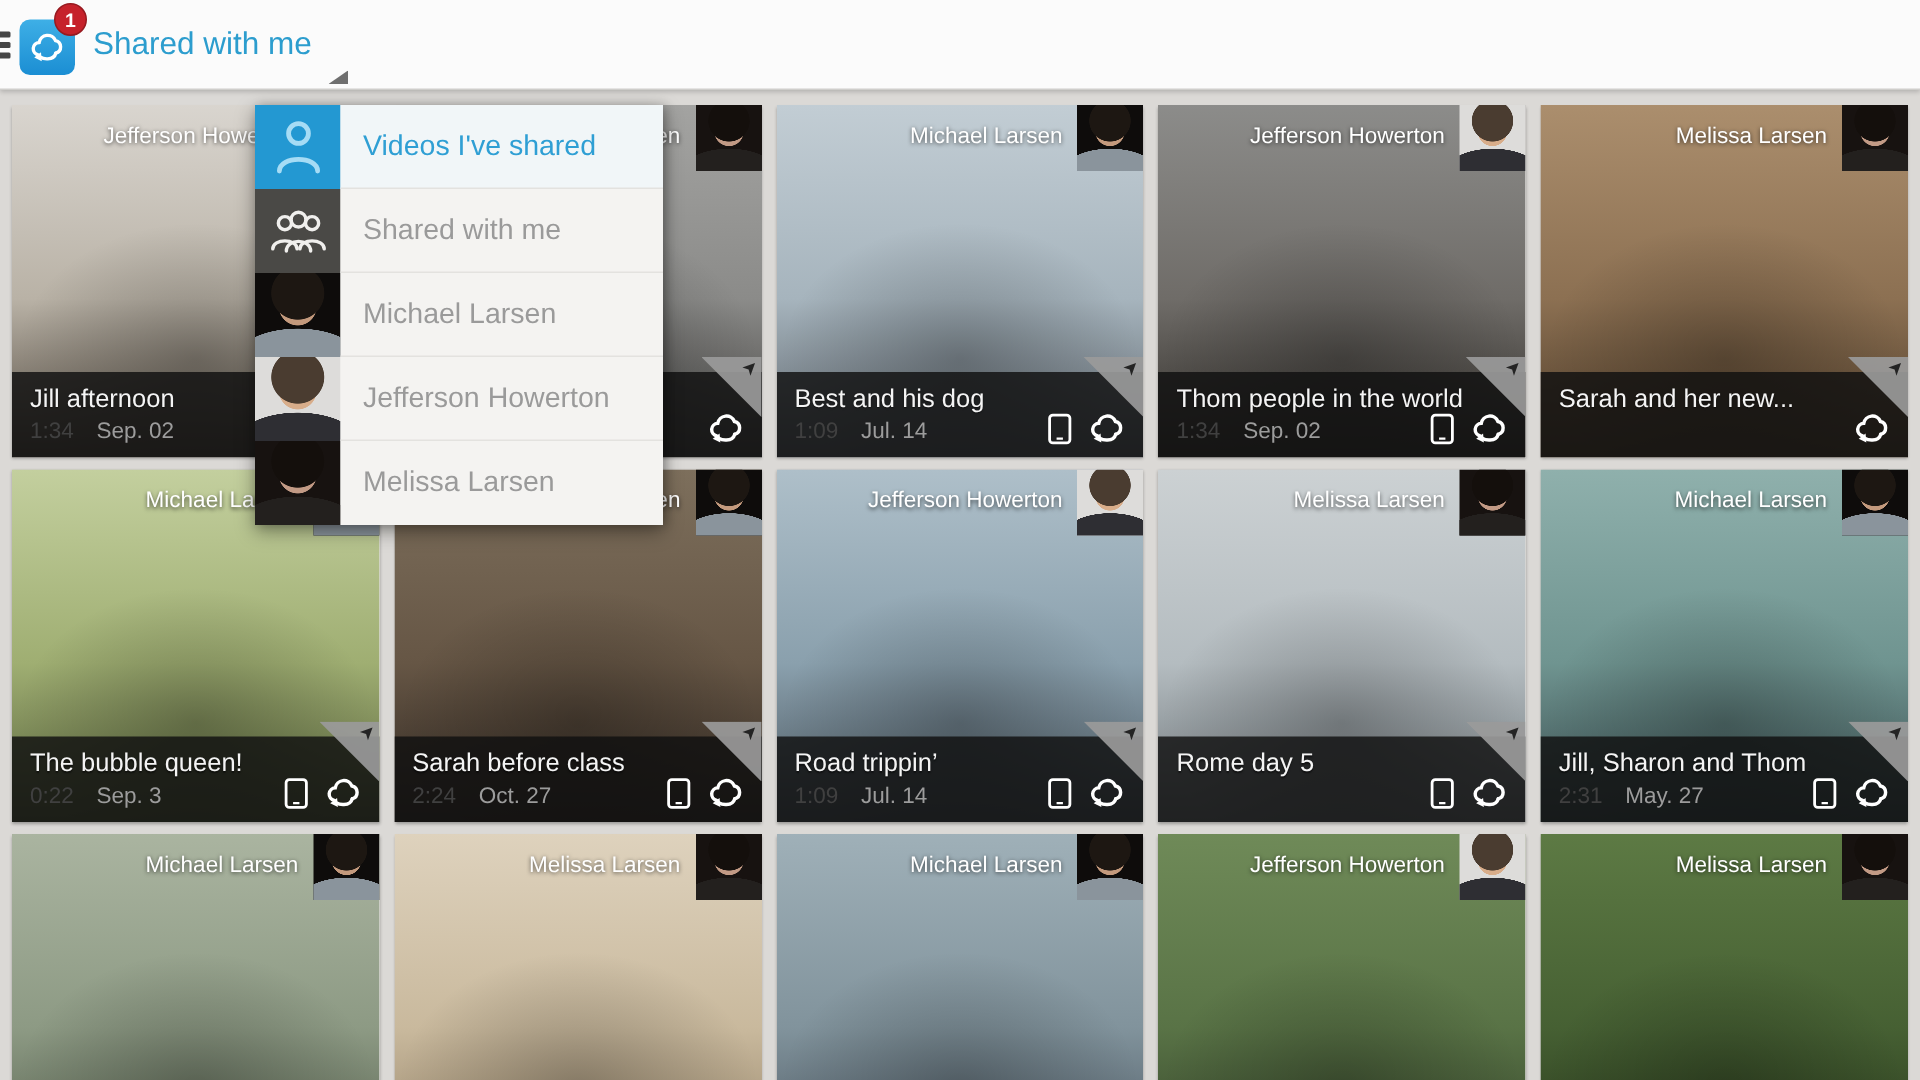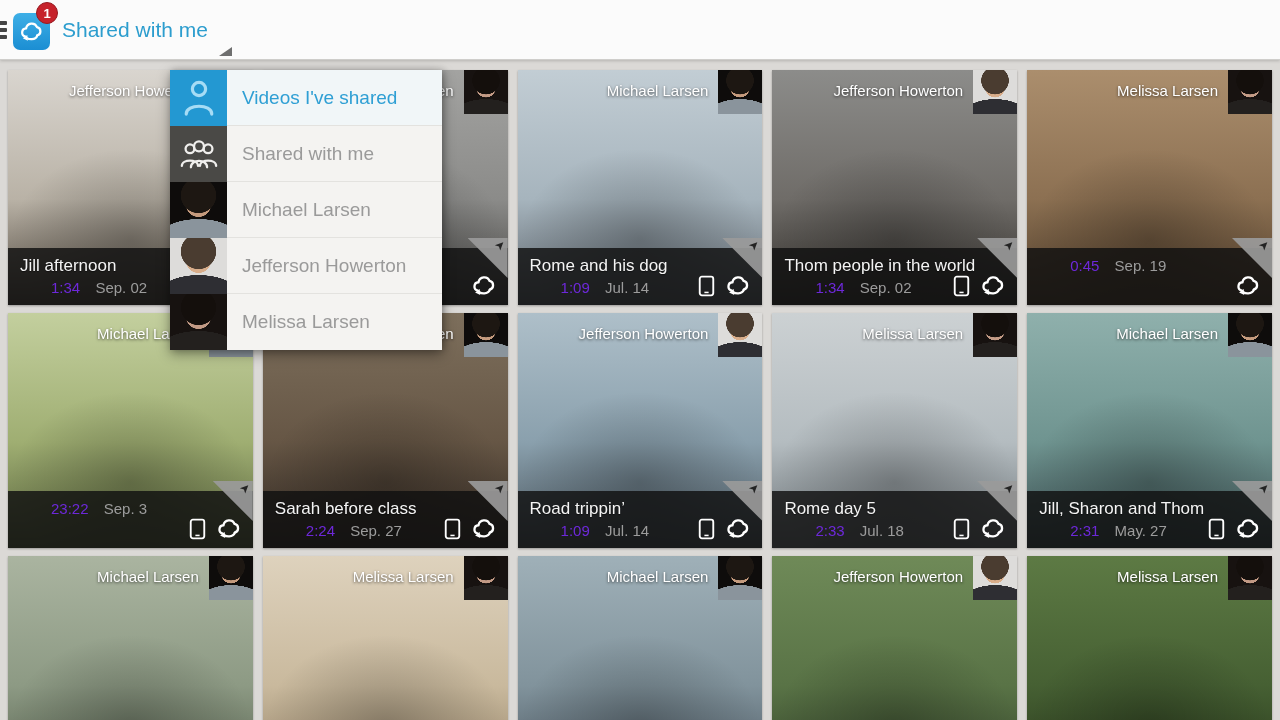--- a/index.html
+++ b/index.html
@@ -42,21 +42,21 @@
       radial-gradient(circle at 50% 24%, var(--hair) 0 34%, transparent 35%),
       radial-gradient(circle at 50% 40%, var(--skin) 0 28%, transparent 29%),
       radial-gradient(ellipse 72% 36% at 50% 102%, var(--shirt) 0 99%, transparent 100%),
       var(--bg); }
 
   .overlay { position:absolute; left:0; right:0; bottom:0; height:57px;
     background:rgba(16,16,16,.82); padding:7px 12px 0 12px; }
   .v-title { color:#f4f4f4; font-size:17px; line-height:22px; white-space:nowrap;
     overflow:hidden; text-shadow:0 1px 1px rgba(0,0,0,.5); position:relative; z-index:2; }
   .v-meta { margin-top:2px; font-size:15px; position:relative; z-index:2; }
-  .v-time { color:#6d28d9;margin-left:31px; }
+  .v-time { color:#404040; }
   .v-date { color:#9c9c9c; margin-left:11px; }
   .v-icons { position:absolute; right:10px; bottom:8px; display:flex;
     align-items:center; gap:10px; z-index:2; }
   .corner { position:absolute; top:-10px; right:0; width:40px; height:40px; z-index:1; }
   .corner::before { content:""; position:absolute; inset:0; background:rgba(154,154,154,.92);
     clip-path:polygon(0 0, 100% 0, 100% 100%); }
   .corner-arrow { position:absolute; top:0px; right:3px; color:#242424; font-size:12px;
     transform:rotate(-45deg); }
 
   
@@ -148,21 +148,21 @@
     </div>
   </div>
     <div class="card">
     <div class="photo" style="background: linear-gradient(rgb(194, 205, 212) 0%, rgb(166, 180, 189) 55%, rgb(90, 97, 104) 100%);"></div>
     <div class="owner-label">Michael Larsen</div>
     <div class="avatar card-avatar" style="--bg: #0e0c0b; --hair: #1d1712; --skin: #c49a7d; --shirt: #8a949c;"></div>
     <div class="overlay">
       <div class="corner">
         <span class="corner-arrow">➤</span>
       </div>
-      <div class="v-title">Rome and his dog</div>
+      <div class="v-title">Best and his dog</div>
       <div class="v-meta">
         <span class="v-time">1:09</span>
         <span class="v-date">Jul. 14</span>
       </div>
       <div class="v-icons">
         <svg class="tablet-icon" width="17" height="22" viewBox="0 0 20 26">
           <rect x="2" y="2" width="16" height="22" rx="2.6" fill="none" stroke="#ffffff" stroke-width="2.2"></rect>
           <line x1="7.5" y1="20.6" x2="12.5" y2="20.6" stroke="#ffffff" stroke-width="1.8"></line>
         </svg>
         <svg class="cloud-icon" width="27" height="23" viewBox="0 0 30 26">
@@ -200,44 +200,42 @@
     </div>
   </div>
     <div class="card">
     <div class="photo" style="background: linear-gradient(rgb(171, 142, 109) 0%, rgb(140, 112, 82) 55%, rgb(75, 58, 40) 100%);"></div>
     <div class="owner-label">Melissa Larsen</div>
     <div class="avatar card-avatar" style="--bg: #171210; --hair: #140f0c; --skin: #c29a85; --shirt: #23201e;"></div>
     <div class="overlay">
       <div class="corner">
         <span class="corner-arrow">➤</span>
       </div>
-      <div class="v-meta">
-        <span class="v-time">0:45</span>
-        <span class="v-date">Sep. 19</span>
-      </div>
+      <div class="v-title">Sarah and her new...</div>
       <div class="v-icons">
 
         <svg class="cloud-icon" width="27" height="23" viewBox="0 0 30 26">
           <path d="M7.5 18.8 A4.8 4.8 0 0 1 8.2 9.3 A6.6 6.6 0 0 1 20.8 7.9 A5 5 0 0 1 21 17.6" fill="none" stroke="#ffffff" stroke-width="2.6" stroke-linecap="round"></path>
           <path d="M21 17.6 Q20 21.6 14.8 21.9 Q11.4 22.1 9.2 20.6" fill="none" stroke="#ffffff" stroke-width="2.6" stroke-linecap="round"></path>
           <polygon points="10.2,23.8 4.4,20.9 9.6,16.9" fill="#ffffff"></polygon>
         </svg>
       </div>
     </div>
   </div>
     <div class="card">
     <div class="photo" style="background: linear-gradient(rgb(195, 207, 158) 0%, rgb(159, 174, 114) 55%, rgb(85, 96, 58) 100%);"></div>
     <div class="owner-label">Michael Larsen</div>
     <div class="avatar card-avatar" style="--bg: #0e0c0b; --hair: #1d1712; --skin: #c49a7d; --shirt: #8a949c;"></div>
     <div class="overlay">
       <div class="corner">
         <span class="corner-arrow">➤</span>
       </div>
-      <div class="v-meta">
-        <span class="v-time">23:22</span>
+      <div class="v-title">The bubble queen!</div>
+      <div class="v-meta">
+        <span class="v-time">0:22</span>
         <span class="v-date">Sep. 3</span>
       </div>
       <div class="v-icons">
         <svg class="tablet-icon" width="17" height="22" viewBox="0 0 20 26">
           <rect x="2" y="2" width="16" height="22" rx="2.6" fill="none" stroke="#ffffff" stroke-width="2.2"></rect>
           <line x1="7.5" y1="20.6" x2="12.5" y2="20.6" stroke="#ffffff" stroke-width="1.8"></line>
         </svg>
         <svg class="cloud-icon" width="27" height="23" viewBox="0 0 30 26">
           <path d="M7.5 18.8 A4.8 4.8 0 0 1 8.2 9.3 A6.6 6.6 0 0 1 20.8 7.9 A5 5 0 0 1 21 17.6" fill="none" stroke="#ffffff" stroke-width="2.6" stroke-linecap="round"></path>
           <path d="M21 17.6 Q20 21.6 14.8 21.9 Q11.4 22.1 9.2 20.6" fill="none" stroke="#ffffff" stroke-width="2.6" stroke-linecap="round"></path>
@@ -250,21 +248,21 @@
     <div class="photo" style="background: linear-gradient(rgb(125, 111, 92) 0%, rgb(102, 86, 69) 55%, rgb(46, 38, 32) 100%);"></div>
     <div class="owner-label">Michael Larsen</div>
     <div class="avatar card-avatar" style="--bg: #0e0c0b; --hair: #1d1712; --skin: #c49a7d; --shirt: #8a949c;"></div>
     <div class="overlay">
       <div class="corner">
         <span class="corner-arrow">➤</span>
       </div>
       <div class="v-title">Sarah before class</div>
       <div class="v-meta">
         <span class="v-time">2:24</span>
-        <span class="v-date">Sep. 27</span>
+        <span class="v-date">Oct. 27</span>
       </div>
       <div class="v-icons">
         <svg class="tablet-icon" width="17" height="22" viewBox="0 0 20 26">
           <rect x="2" y="2" width="16" height="22" rx="2.6" fill="none" stroke="#ffffff" stroke-width="2.2"></rect>
           <line x1="7.5" y1="20.6" x2="12.5" y2="20.6" stroke="#ffffff" stroke-width="1.8"></line>
         </svg>
         <svg class="cloud-icon" width="27" height="23" viewBox="0 0 30 26">
           <path d="M7.5 18.8 A4.8 4.8 0 0 1 8.2 9.3 A6.6 6.6 0 0 1 20.8 7.9 A5 5 0 0 1 21 17.6" fill="none" stroke="#ffffff" stroke-width="2.6" stroke-linecap="round"></path>
           <path d="M21 17.6 Q20 21.6 14.8 21.9 Q11.4 22.1 9.2 20.6" fill="none" stroke="#ffffff" stroke-width="2.6" stroke-linecap="round"></path>
           <polygon points="10.2,23.8 4.4,20.9 9.6,16.9" fill="#ffffff"></polygon>
@@ -300,24 +298,20 @@
   </div>
     <div class="card">
     <div class="photo" style="background: linear-gradient(rgb(204, 209, 211) 0%, rgb(180, 188, 192) 55%, rgb(107, 114, 118) 100%);"></div>
     <div class="owner-label">Melissa Larsen</div>
     <div class="avatar card-avatar" style="--bg: #171210; --hair: #140f0c; --skin: #c29a85; --shirt: #23201e;"></div>
     <div class="overlay">
       <div class="corner">
         <span class="corner-arrow">➤</span>
       </div>
       <div class="v-title">Rome day 5</div>
-      <div class="v-meta">
-        <span class="v-time">2:33</span>
-        <span class="v-date">Jul. 18</span>
-      </div>
       <div class="v-icons">
         <svg class="tablet-icon" width="17" height="22" viewBox="0 0 20 26">
           <rect x="2" y="2" width="16" height="22" rx="2.6" fill="none" stroke="#ffffff" stroke-width="2.2"></rect>
           <line x1="7.5" y1="20.6" x2="12.5" y2="20.6" stroke="#ffffff" stroke-width="1.8"></line>
         </svg>
         <svg class="cloud-icon" width="27" height="23" viewBox="0 0 30 26">
           <path d="M7.5 18.8 A4.8 4.8 0 0 1 8.2 9.3 A6.6 6.6 0 0 1 20.8 7.9 A5 5 0 0 1 21 17.6" fill="none" stroke="#ffffff" stroke-width="2.6" stroke-linecap="round"></path>
           <path d="M21 17.6 Q20 21.6 14.8 21.9 Q11.4 22.1 9.2 20.6" fill="none" stroke="#ffffff" stroke-width="2.6" stroke-linecap="round"></path>
           <polygon points="10.2,23.8 4.4,20.9 9.6,16.9" fill="#ffffff"></polygon>
         </svg>

